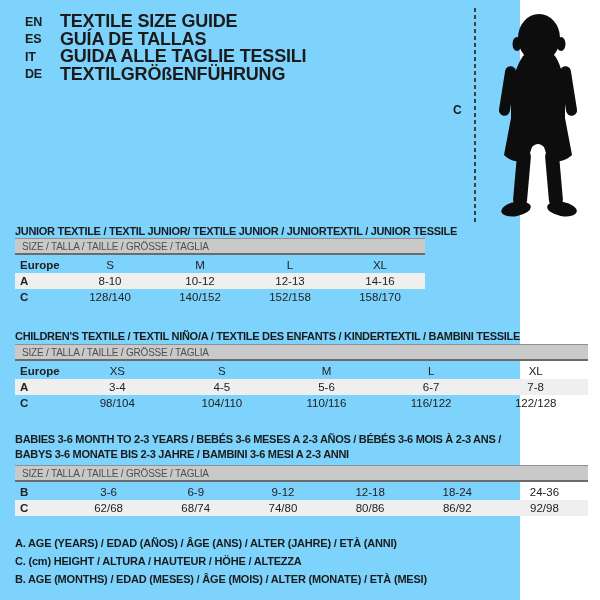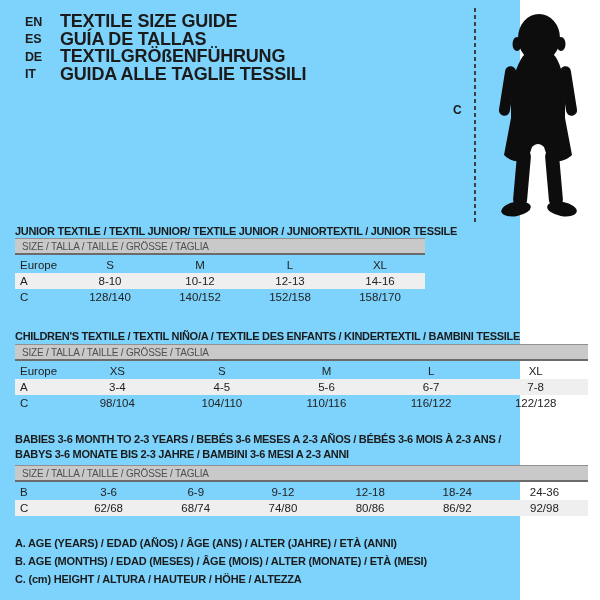--- a/index.html
+++ b/index.html
@@ -35,21 +35,21 @@
   .bar-children { top:344px; width:573px; }
   .bar-babies   { top:465px; width:573px; }
 
   
   .table { position:absolute; left:15px; }
   .t-junior   { top:257px; width:410px; }
   .t-children { top:363px; width:573px; }
   .t-babies   { top:484px; width:573px; }
   .trow { display:flex; height:16px; align-items:center; font-size:11.5px; color:#222; }
   .trow.alt { background:#efefef; }
-  .tlabel { width:50px; padding-left:5px; }
+  .tlabel { width:50px; padding-left:5px;font-weight:bold; }
   .tcell { flex:1; text-align:center; }
 
   
   .footnotes { position:absolute; left:15px; top:534px; }
   .footnote { font-weight:bold; font-size:11px; letter-spacing:-0.2px;
     line-height:18px; white-space:nowrap; }
 </style>
 </head>
 <body>
 
@@ -58,26 +58,26 @@
   <div class="lang-block">
     <div class="lang-row">
       <span class="lang-code">EN</span>
       <span class="lang-title">TEXTILE SIZE GUIDE</span>
     </div>
     <div class="lang-row">
       <span class="lang-code">ES</span>
       <span class="lang-title">GUÍA DE TALLAS</span>
     </div>
     <div class="lang-row">
+      <span class="lang-code">IT</span>
+      <span class="lang-title">GUIDA ALLE TAGLIE TESSILI</span>
+    </div>
+    <div class="lang-row">
       <span class="lang-code">DE</span>
       <span class="lang-title">TEXTILGRÖßENFÜHRUNG</span>
-    </div>
-    <div class="lang-row">
-      <span class="lang-code">IT</span>
-      <span class="lang-title">GUIDA ALLE TAGLIE TESSILI</span>
     </div>
   </div>
 
   <div class="measure-line"></div>
   <div class="c-label">C</div>
   <svg class="baby-svg" viewBox="0 0 106 214">
     <g fill="#0d0d0d">
       <ellipse cx="54" cy="30" rx="21" ry="24"></ellipse>
       <ellipse cx="32" cy="36" rx="4.5" ry="7"></ellipse>
       <ellipse cx="76" cy="36" rx="4.5" ry="7"></ellipse>
@@ -168,17 +168,17 @@
       <span class="tcell">68/74</span>
       <span class="tcell">74/80</span>
       <span class="tcell">80/86</span>
       <span class="tcell">86/92</span>
       <span class="tcell">92/98</span>
     </div>
   </div>
 
   <div class="footnotes">
     <div class="footnote">A. AGE (YEARS) / EDAD (AÑOS) / ÂGE (ANS) / ALTER (JAHRE) / ETÀ (ANNI)</div>
+    <div class="footnote">C. (cm) HEIGHT / ALTURA / HAUTEUR / HÖHE / ALTEZZA</div>
     <div class="footnote">B. AGE (MONTHS) / EDAD (MESES) / ÂGE (MOIS) / ALTER (MONATE) / ETÀ (MESI)</div>
-    <div class="footnote">C. (cm) HEIGHT / ALTURA / HAUTEUR / HÖHE / ALTEZZA</div>
   </div>
 
 </div>
 
 </body></html>

